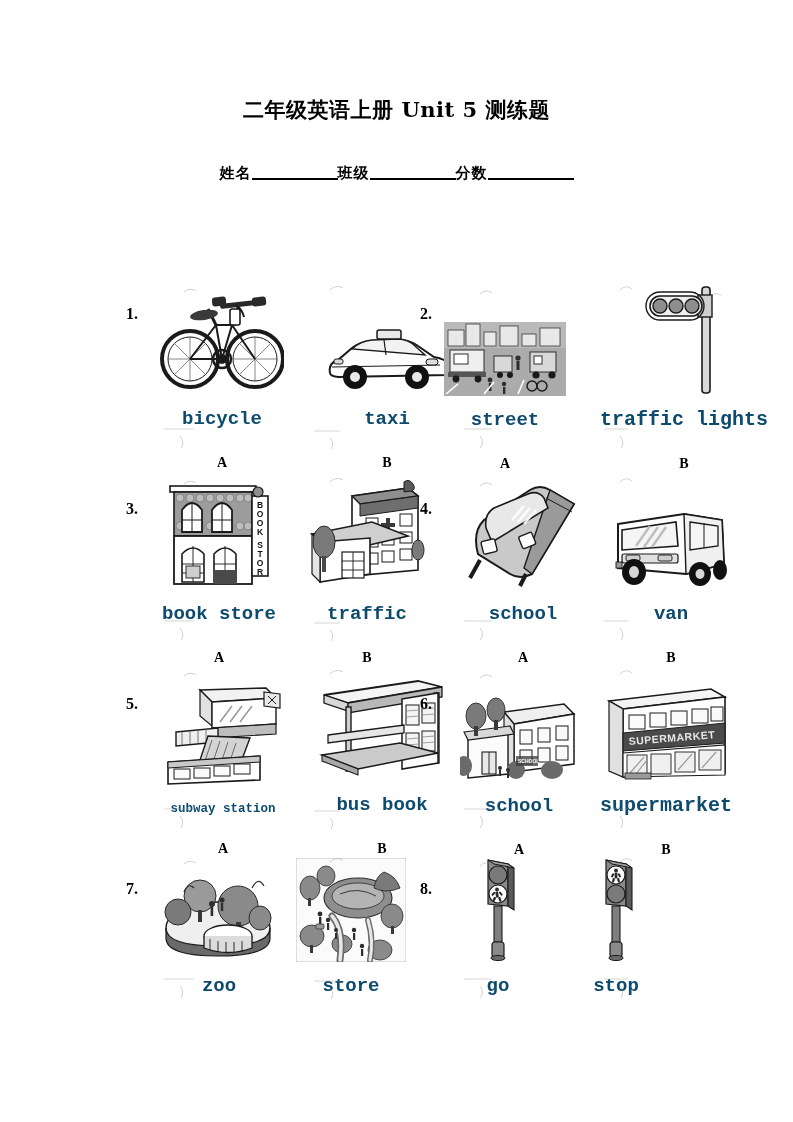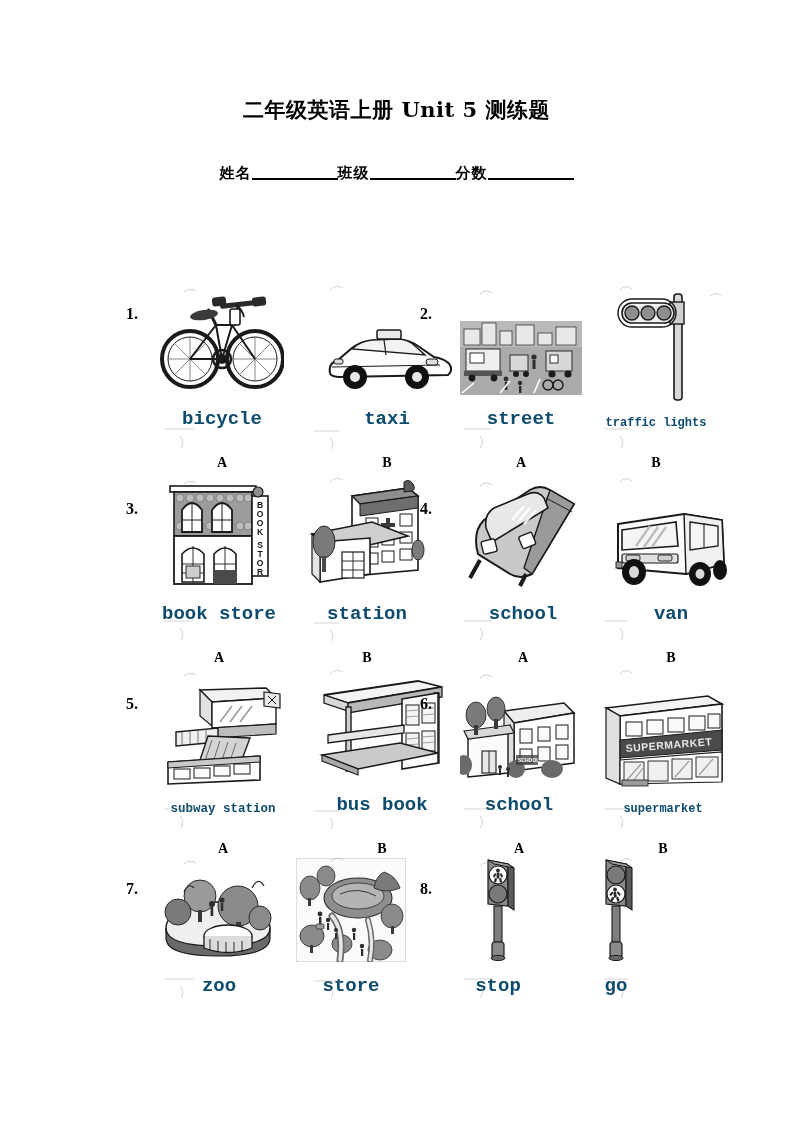--- a/index.html
+++ b/index.html
@@ -109,21 +109,21 @@
   }
   .word {
     font-family: Liberation Mono, monospace;
     font-weight: bold;
     color: #0c4a6e;
     line-height: 1;
     margin-top: 15px;
     white-space: nowrap;
   }
   .w-lg { font-size: 19px; }
-  .w-md { font-size: 12px; text-align: center; }
+  .w-md { font-size: 20px; text-align: center; }
   .w-sm { font-size: 12.5px; }
   .ab {
     font-family: "Liberation Serif", "DejaVu Serif", serif;
     font-weight: bold;
     font-size: 14px;
     color: #000;
     margin-top: 26px;
   }
   .ab.hidden { visibility: hidden; }
 
@@ -213,21 +213,21 @@
               </svg>
             </div>
             <div class="word w-lg">taxi</div>
             <div class="ab">B</div>
           </div>
         </div>
       </div>
 
       <div class="qcell" style="left:420px;width:340px;">
         <div class="qnum">2.</div>
-        <div class="opts" style="gap:22px;left:40px;">
+        <div class="opts" style="gap:34px;left:24px;">
           <div class="opt">
             <div class="pic" style="height:112px;">
               <svg class="art" width="122" height="74" viewBox="0 0 122 74">
                 <rect x="0" y="0" width="122" height="74" fill="#b9b9b9"></rect>
                 <g fill="#e8e8e8" stroke="#3a3a3a" stroke-width="0.8">
                   <rect x="4" y="8" width="16" height="16"></rect>
                   <rect x="22" y="2" width="14" height="22"></rect>
                   <rect x="40" y="10" width="12" height="14"></rect>
                   <rect x="56" y="4" width="18" height="20"></rect>
                   <rect x="78" y="12" width="14" height="12"></rect>
@@ -384,21 +384,21 @@
                 <g stroke="#1a1a1a" stroke-width="0.9">
                   <line x1="45" y1="74" x2="45" y2="100"></line>
                     <line x1="34" y1="83" x2="56" y2="83"></line>
                     <line x1="34" y1="92" x2="56" y2="92"></line>
                 </g>
                 <ellipse cx="16" cy="64" rx="11" ry="16" fill="#7a7a7a" stroke="#2a2a2a" stroke-width="1"></ellipse>
                 <rect x="14" y="78" width="4" height="16" fill="#4a4a4a"></rect>
                 <ellipse cx="110" cy="72" rx="6" ry="10" fill="#7a7a7a" stroke="#2a2a2a" stroke-width="1"></ellipse>
               </svg>
             </div>
-            <div class="word w-lg">station</div>
+            <div class="word w-lg">traffic</div>
             <div class="ab">B</div>
           </div>
         </div>
       </div>
 
       <div class="qcell" style="left:420px;width:340px;">
         <div class="qnum">4.</div>
         <div class="opts" style="gap:24px;left:40px;">
           <div class="opt">
             <div class="pic" style="height:112px;">
@@ -710,61 +710,61 @@
 
       <div class="qcell" style="left:420px;width:340px;">
         <div class="qnum">8.</div>
         <div class="opts" style="gap:62px;left:50px;">
           <div class="opt">
             <div class="pic" style="height:104px;">
               <svg class="art" width="56" height="104" viewBox="0 0 56 104">
                 <path d="M18 2 L38 6 L38 48 L18 46 z" fill="#8a8a8a" stroke="#1a1a1a" stroke-width="1.2"></path>
                 <path d="M38 6 L44 10 L44 52 L38 48 z" fill="#5a5a5a" stroke="#1a1a1a" stroke-width="1.1"></path>
                 <path d="M18 2 L38 6 L44 10 L24 6 z" fill="#9e9e9e" stroke="#1a1a1a" stroke-width="1"></path>
-                <circle cx="28" cy="17" r="9" fill="#fdfdfd" stroke="#1a1a1a" stroke-width="1.2"></circle>
-                <g fill="#2a2a2a">
-                  <circle cx="28" cy="12.5" r="1.9"></circle>
-                  <rect x="26.6" y="14.6" width="2.8" height="6" rx="1"></rect>
-                  <rect x="24.4" y="20" width="2.3" height="4.6" rx="1" transform="rotate(14 25.5 22)"></rect>
-                  <rect x="29.3" y="20" width="2.3" height="4.6" rx="1" transform="rotate(-14 30.4 22)"></rect>
-                  <rect x="23.8" y="15.2" width="2" height="4.4" rx="1" transform="rotate(28 24.8 17)"></rect>
-                  <rect x="30.2" y="15.2" width="2" height="4.4" rx="1" transform="rotate(-28 31.2 17)"></rect>
-                </g>
-                <circle cx="28" cy="36" r="9" fill="#7a7a7a" stroke="#1a1a1a" stroke-width="1.2"></circle>
-                <rect x="24" y="48" width="8" height="36" fill="#7e7e7e" stroke="#1a1a1a" stroke-width="1.1"></rect>
-                <rect x="22" y="84" width="12" height="16" rx="3" fill="#8a8a8a" stroke="#1a1a1a" stroke-width="1.2"></rect>
-                <ellipse cx="28" cy="100" rx="7" ry="2.6" fill="#6a6a6a" stroke="#1a1a1a" stroke-width="1"></ellipse>
-              </svg>
-            </div>
-            <div class="word w-lg">stop</div>
-            <div class="ab hidden"></div>
-          </div>
-
-          <div class="opt">
-            <div class="pic" style="height:104px;">
-              <svg class="art" width="56" height="104" viewBox="0 0 56 104">
-                <path d="M18 2 L38 6 L38 48 L18 46 z" fill="#8a8a8a" stroke="#1a1a1a" stroke-width="1.2"></path>
-                <path d="M38 6 L44 10 L44 52 L38 48 z" fill="#5a5a5a" stroke="#1a1a1a" stroke-width="1.1"></path>
-                <path d="M18 2 L38 6 L44 10 L24 6 z" fill="#9e9e9e" stroke="#1a1a1a" stroke-width="1"></path>
                 <circle cx="28" cy="17" r="9" fill="#7a7a7a" stroke="#1a1a1a" stroke-width="1.2"></circle>
                 <circle cx="28" cy="36" r="9" fill="#fdfdfd" stroke="#1a1a1a" stroke-width="1.2"></circle>
                 <g fill="#2a2a2a">
                   <circle cx="27" cy="31.5" r="1.9"></circle>
                   <rect x="25.6" y="33.6" width="2.8" height="6" rx="1" transform="rotate(-8 27 36)"></rect>
                   <rect x="23.2" y="38.8" width="2.3" height="5" rx="1" transform="rotate(26 24.4 41)"></rect>
                   <rect x="28.6" y="38.8" width="2.3" height="5" rx="1" transform="rotate(-18 29.8 41)"></rect>
                   <rect x="22.6" y="33.6" width="2" height="4.6" rx="1" transform="rotate(42 23.6 35.6)"></rect>
                   <rect x="29.6" y="33.4" width="2" height="4.6" rx="1" transform="rotate(-40 30.6 35.4)"></rect>
                 </g>
                 <rect x="24" y="48" width="8" height="36" fill="#7e7e7e" stroke="#1a1a1a" stroke-width="1.1"></rect>
                 <rect x="22" y="84" width="12" height="16" rx="3" fill="#8a8a8a" stroke="#1a1a1a" stroke-width="1.2"></rect>
                 <ellipse cx="28" cy="100" rx="7" ry="2.6" fill="#6a6a6a" stroke="#1a1a1a" stroke-width="1"></ellipse>
               </svg>
             </div>
             <div class="word w-lg">go</div>
+            <div class="ab hidden"></div>
+          </div>
+
+          <div class="opt">
+            <div class="pic" style="height:104px;">
+              <svg class="art" width="56" height="104" viewBox="0 0 56 104">
+                <path d="M18 2 L38 6 L38 48 L18 46 z" fill="#8a8a8a" stroke="#1a1a1a" stroke-width="1.2"></path>
+                <path d="M38 6 L44 10 L44 52 L38 48 z" fill="#5a5a5a" stroke="#1a1a1a" stroke-width="1.1"></path>
+                <path d="M18 2 L38 6 L44 10 L24 6 z" fill="#9e9e9e" stroke="#1a1a1a" stroke-width="1"></path>
+                <circle cx="28" cy="17" r="9" fill="#fdfdfd" stroke="#1a1a1a" stroke-width="1.2"></circle>
+                <g fill="#2a2a2a">
+                  <circle cx="28" cy="12.5" r="1.9"></circle>
+                  <rect x="26.6" y="14.6" width="2.8" height="6" rx="1"></rect>
+                  <rect x="24.4" y="20" width="2.3" height="4.6" rx="1" transform="rotate(14 25.5 22)"></rect>
+                  <rect x="29.3" y="20" width="2.3" height="4.6" rx="1" transform="rotate(-14 30.4 22)"></rect>
+                  <rect x="23.8" y="15.2" width="2" height="4.4" rx="1" transform="rotate(28 24.8 17)"></rect>
+                  <rect x="30.2" y="15.2" width="2" height="4.4" rx="1" transform="rotate(-28 31.2 17)"></rect>
+                </g>
+                <circle cx="28" cy="36" r="9" fill="#7a7a7a" stroke="#1a1a1a" stroke-width="1.2"></circle>
+                <rect x="24" y="48" width="8" height="36" fill="#7e7e7e" stroke="#1a1a1a" stroke-width="1.1"></rect>
+                <rect x="22" y="84" width="12" height="16" rx="3" fill="#8a8a8a" stroke="#1a1a1a" stroke-width="1.2"></rect>
+                <ellipse cx="28" cy="100" rx="7" ry="2.6" fill="#6a6a6a" stroke="#1a1a1a" stroke-width="1"></ellipse>
+              </svg>
+            </div>
+            <div class="word w-lg">stop</div>
             <div class="ab hidden"></div>
           </div>
         </div>
       </div>
     </div>
 
   </div>
 
   <div class="speck" style="left:150px;top:286px;">
     <svg width="600" height="740" viewBox="0 0 600 740">

